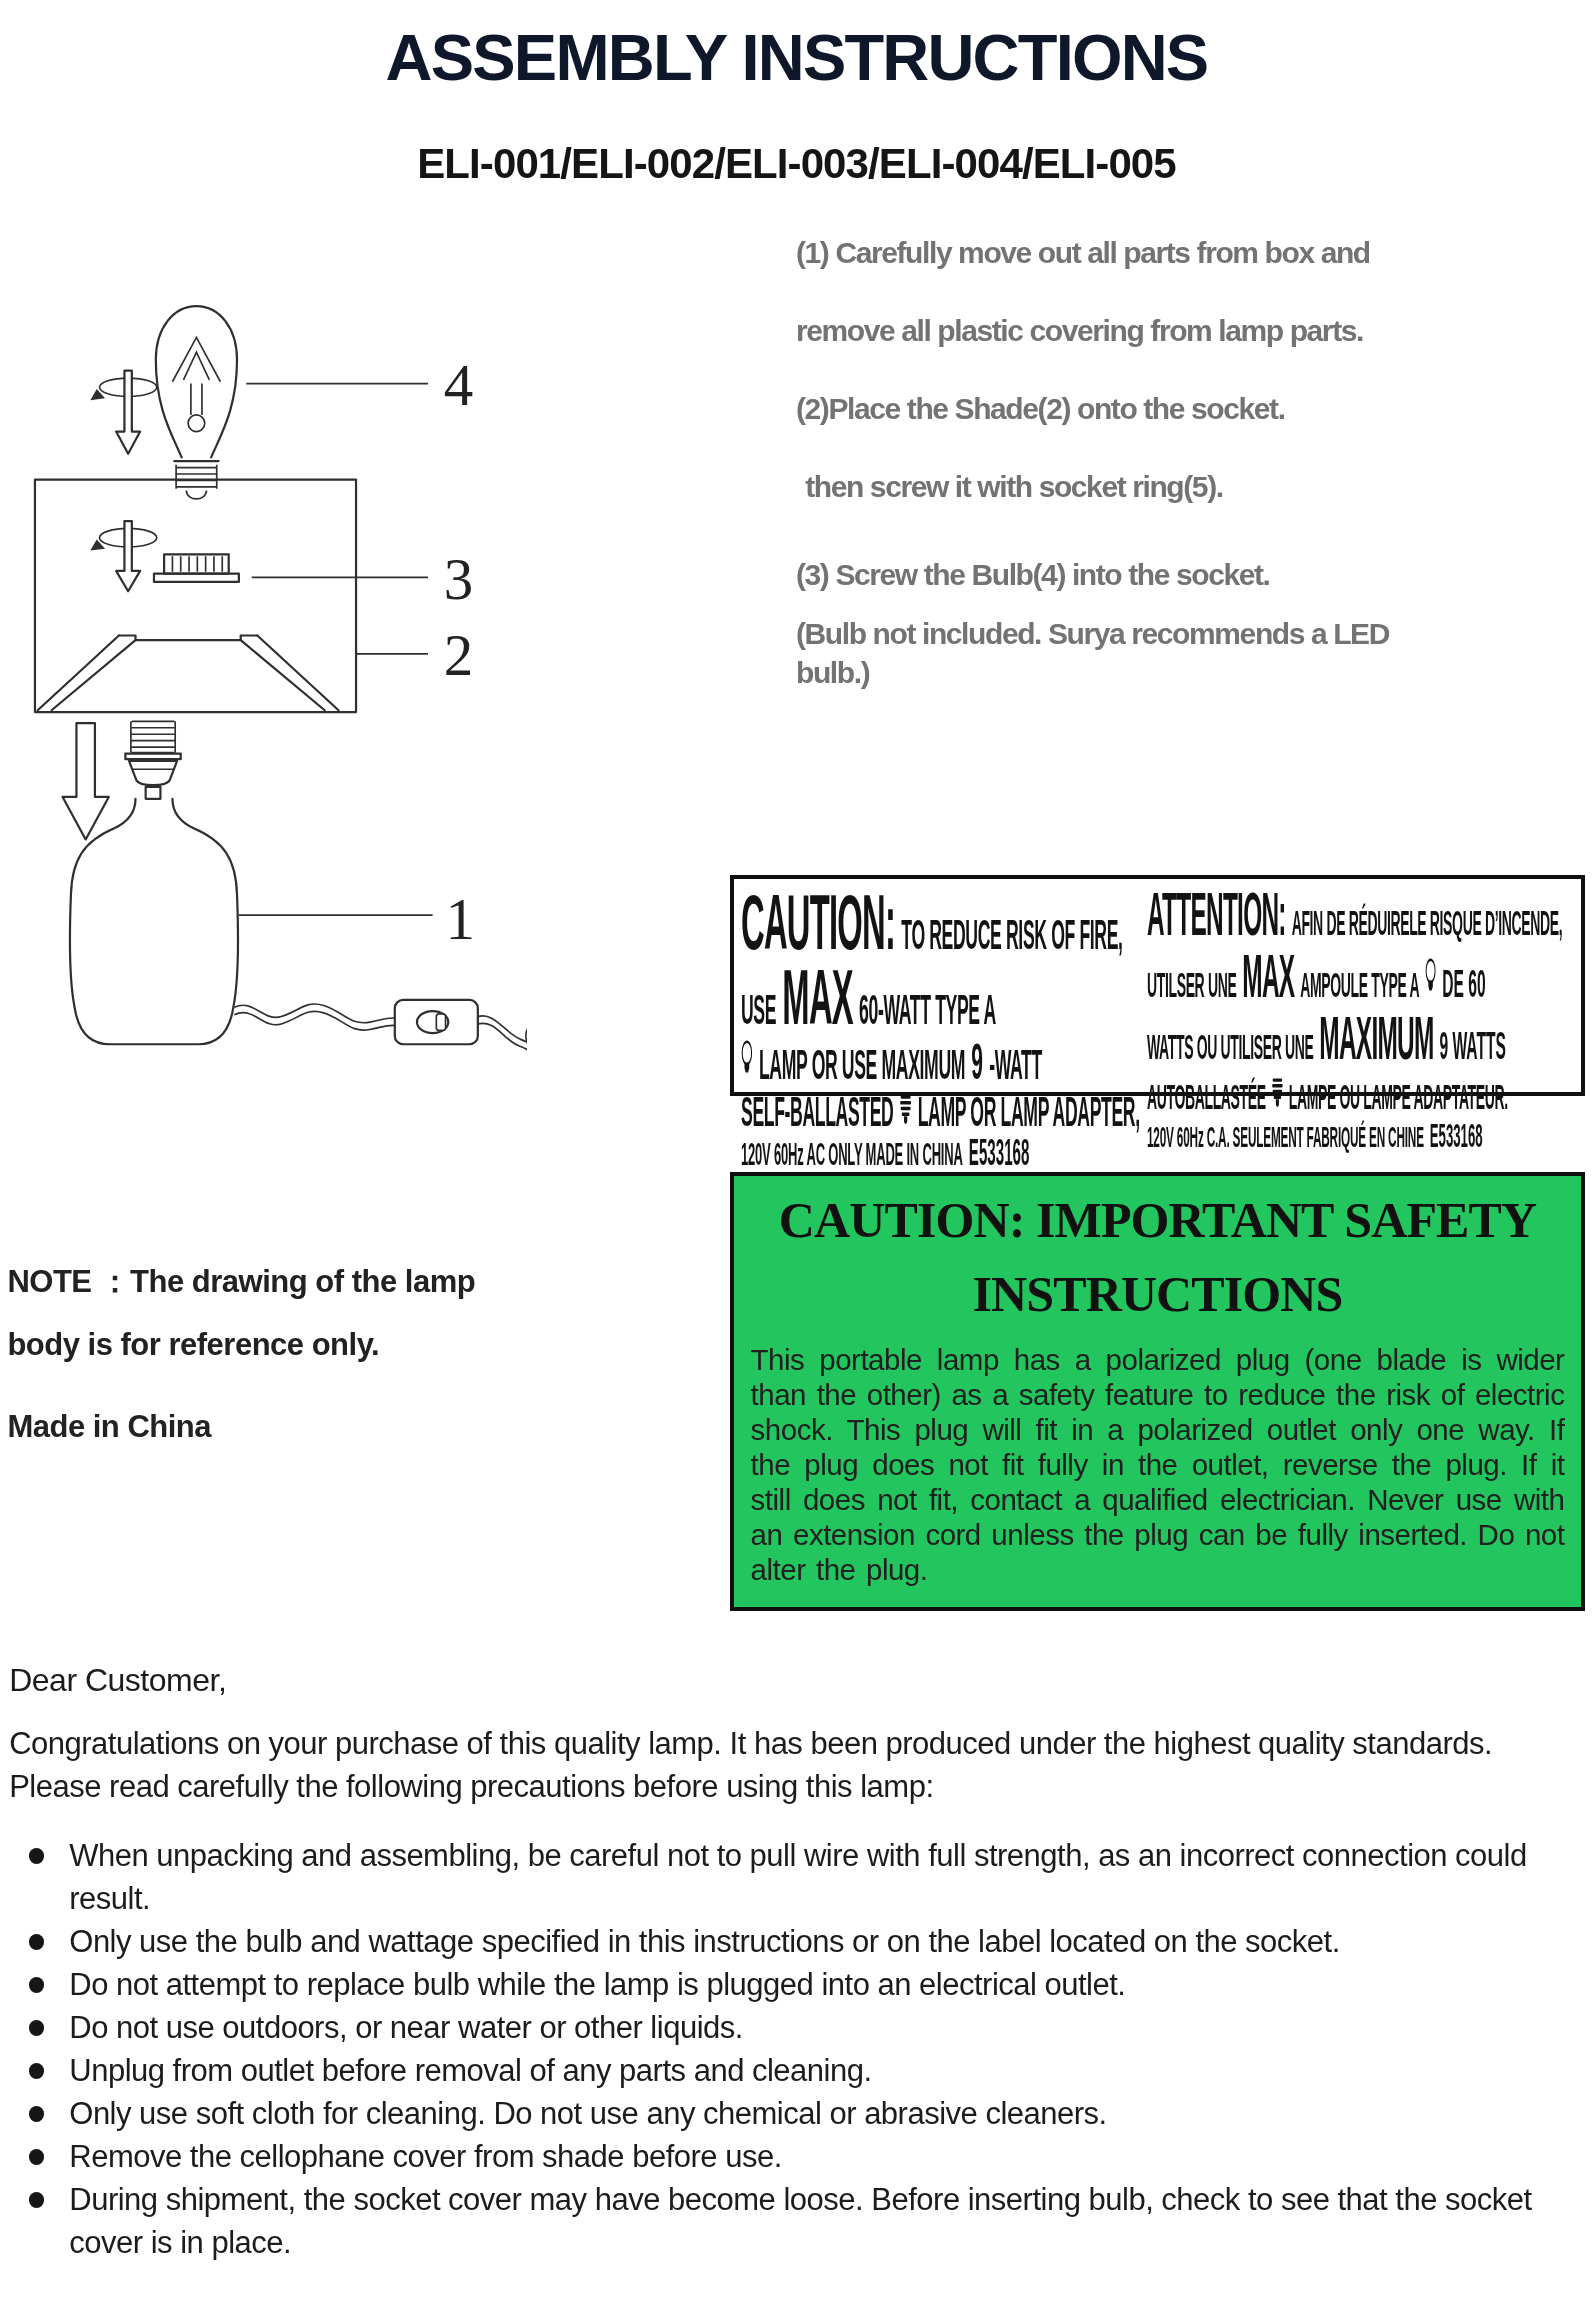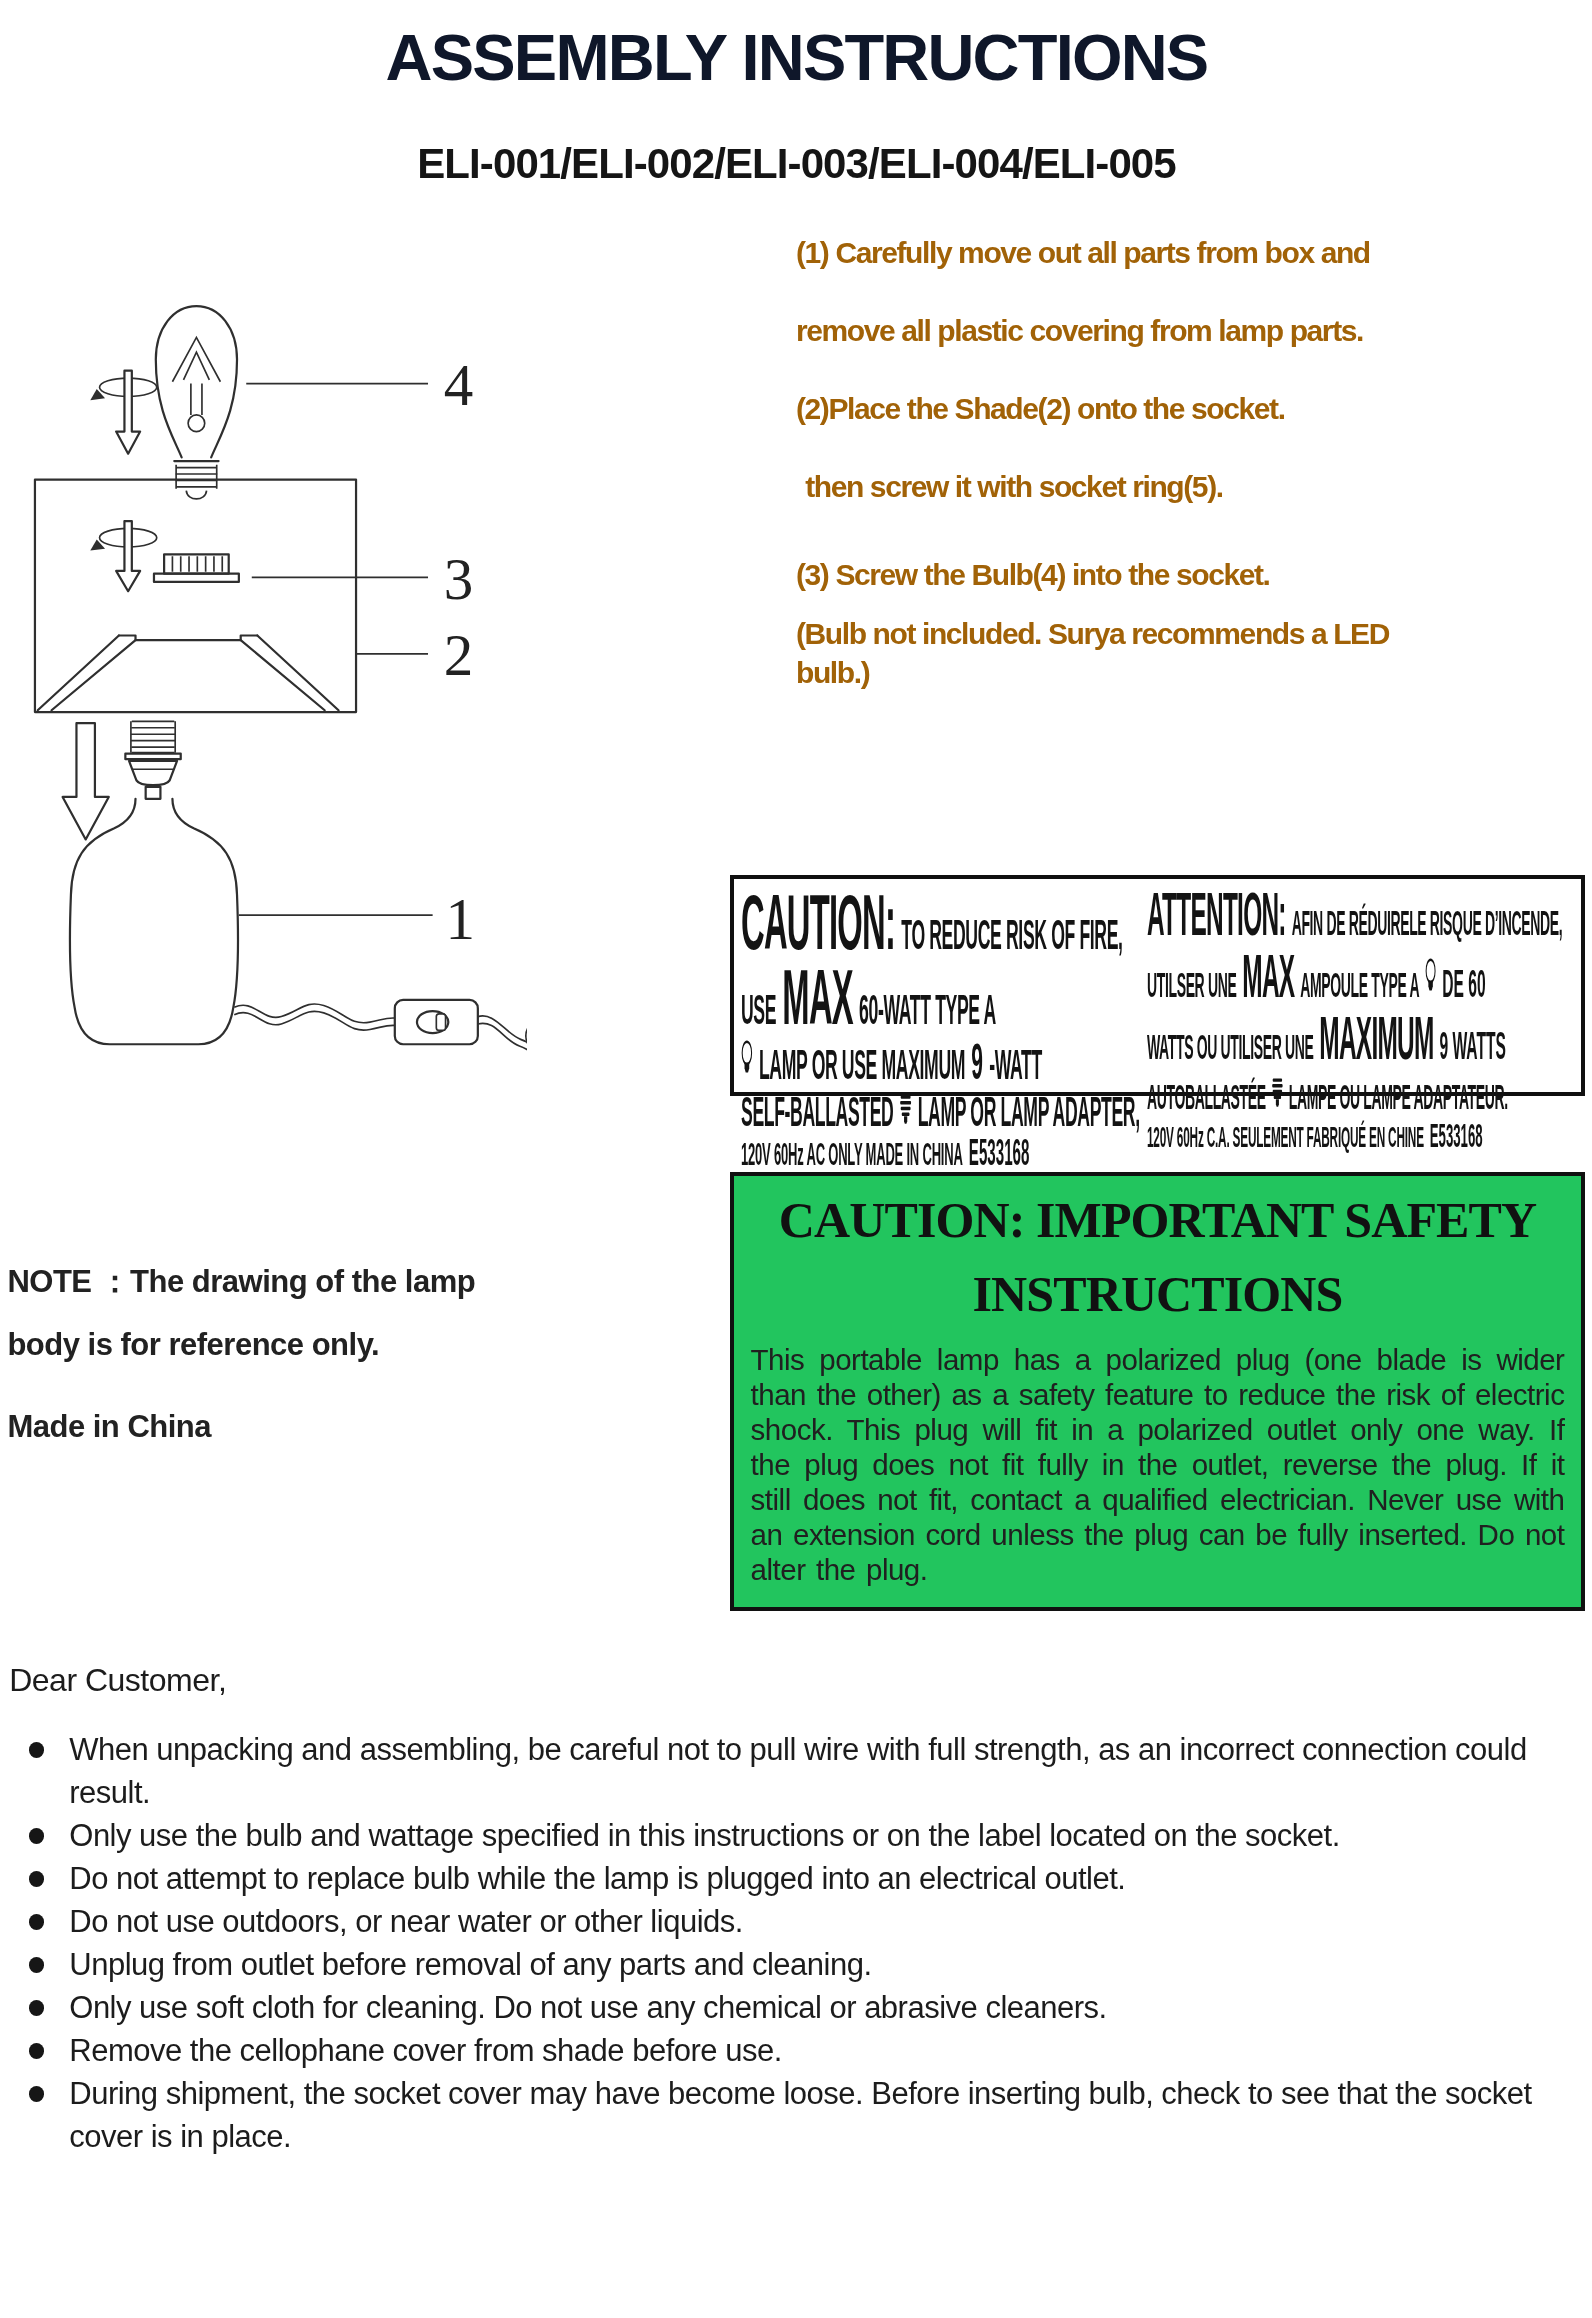--- a/index.html
+++ b/index.html
@@ -6,21 +6,21 @@
   .page{position:relative;width:1593px;height:2318px;background:#ffffff;overflow:hidden;
         font-family:"Liberation Sans",sans-serif;color:#1d1d1d;}
   
   .title{position:absolute;top:20px;left:0;width:100%;text-align:center;
          font-size:65px;font-weight:bold;letter-spacing:-1.8px;color:#0f172a;}
   .models{position:absolute;top:140px;left:0;width:100%;text-align:center;
           font-size:42px;font-weight:bold;letter-spacing:-0.9px;color:#151515;}
   
   .steps{position:absolute;left:796px;top:236px;width:794px;}
   .step-line{font-size:30px;font-weight:bold;letter-spacing:-1.4px;line-height:33px;
-             margin-bottom:45px;color:#a16207;white-space:nowrap;}
+             margin-bottom:45px;color:#737373;white-space:nowrap;}
   .step-line:nth-child(4){margin-bottom:55px;padding-left:9.2px;}
   .step-line:nth-child(5){margin-bottom:26px;}
   .step-line:nth-child(6){margin-bottom:5.5px;}
   .step-line:last-child{margin-bottom:0;}
   
   .diagram{position:absolute;left:18.5px;top:295px;}
   .diagram .ln{stroke:#2f2f2f;stroke-width:2.4;fill:none;stroke-linecap:round;stroke-linejoin:round;}
   .diagram .thin{stroke:#2f2f2f;stroke-width:1.8;fill:none;}
   .diagram .wht{fill:#ffffff;}
   .diagram .solid{fill:#2f2f2f;stroke:none;}
@@ -260,20 +260,21 @@
   </div>
 
   <div class="note">
     <div class="note-l1">NOTE ：The drawing of the lamp</div>
     <div class="note-l2">body is for reference only.</div>
     <div class="note-l3">Made in China</div>
   </div>
 
   <div class="letter">
     <div class="greeting">Dear Customer,</div>
+    <div class="intro">Congratulations on your purchase of this quality lamp. It has been produced under the highest quality standards. Please read carefully the following precautions before using this lamp:</div>
     <div class="bullets">
 
     <div class="bullet">
         <span class="dot"></span>
         <span class="btext">When unpacking and assembling, be careful not to pull wire with full strength, as an incorrect connection could result.</span>
       </div>
         <div class="bullet">
         <span class="dot"></span>
         <span class="btext">Only use the bulb and wattage specified in this instructions or on the label located on the socket.</span>
       </div>

